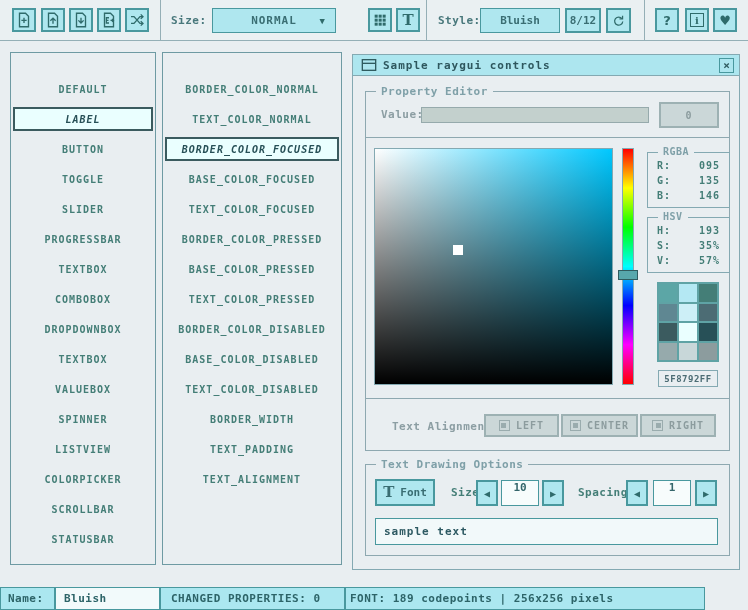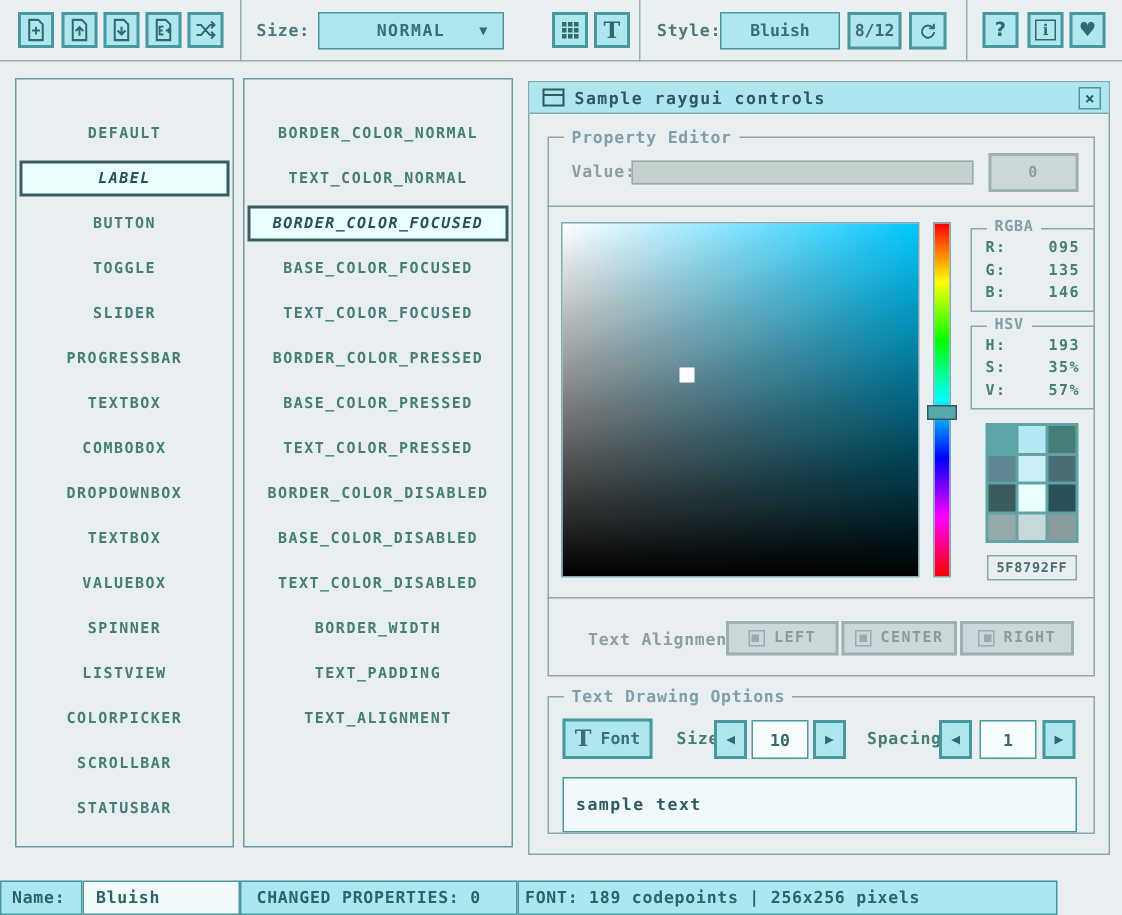--- a/index.html
+++ b/index.html
@@ -71,21 +71,21 @@
     display:grid; grid-template-columns:repeat(3,1fr); gap:2px; padding:2px; }
   .palette div { cursor:pointer; }
   .hexbox { position:absolute; left:305px; top:315px; width:60px; height:17px; border:1px solid #84A9B2;
     display:flex; align-items:center; justify-content:center; font-size:9px; color:#4C6C74; letter-spacing:0.5px; cursor:text; }
   
   .act-btn { position:absolute; background:#AFE7EF; border:2px solid #49989E; color:#3A6E73;
     display:flex; align-items:center; justify-content:center; font-size:11px; gap:6px; cursor:pointer; }
   .spin-btn { position:absolute; width:22px; height:26px; background:#AFE7EF; border:2px solid #49989E;
     display:flex; align-items:center; justify-content:center; color:#2F6B6B; font-size:10px; cursor:pointer; }
   .num-box { position:absolute; width:38px; height:26px; background:#F7FCFC; border:1px solid #49989E;
-    display:flex; align-items:center; justify-content:center; font-size:11px; color:#35666B; cursor:text; }
+    display:flex; justify-content:center; font-size:11px; color:#35666B; cursor:text; }
   .textbox { position:absolute; background:#F2F9FA; border:1px solid #49989E; display:flex; align-items:center;
     padding-left:8px; font-size:11px; color:#2E5A63; letter-spacing:1px; cursor:text; }
   
   .cell { position:absolute; top:587px; height:23px; background:#ABE7F0; border:1px solid #49989E;
     display:flex; align-items:center; font-size:11px; color:#2D6468; letter-spacing:0.5px; }
   .cell.white { background:#F2FAFB; }
 </style>
 </head>
 <body>
 
@@ -359,21 +359,21 @@
     <div class="spin-btn" style="left:273px; top:425px">
         <span>◀</span>
       </div>
     <div class="num-box" style="left:300px; top:425px">
       <span>1</span>
     </div>
     <div class="spin-btn" style="left:342px; top:425px">
         <span>▶</span>
       </div>
 
-    <div class="textbox" style="left:22px; top:463px; width:343px; height:37px">
+    <div class="textbox" style="left:22px; top:463px; width:343px; height:27px">
       <span>sample text</span>
     </div>
   </div>
 
   <div class="cell" style="left:0px; width:55px; padding-left:7px">
     <span>Name:</span>
   </div>
   <div class="cell white" style="left:55px; width:105px; padding-left:8px">
     <span>Bluish</span>
   </div>

